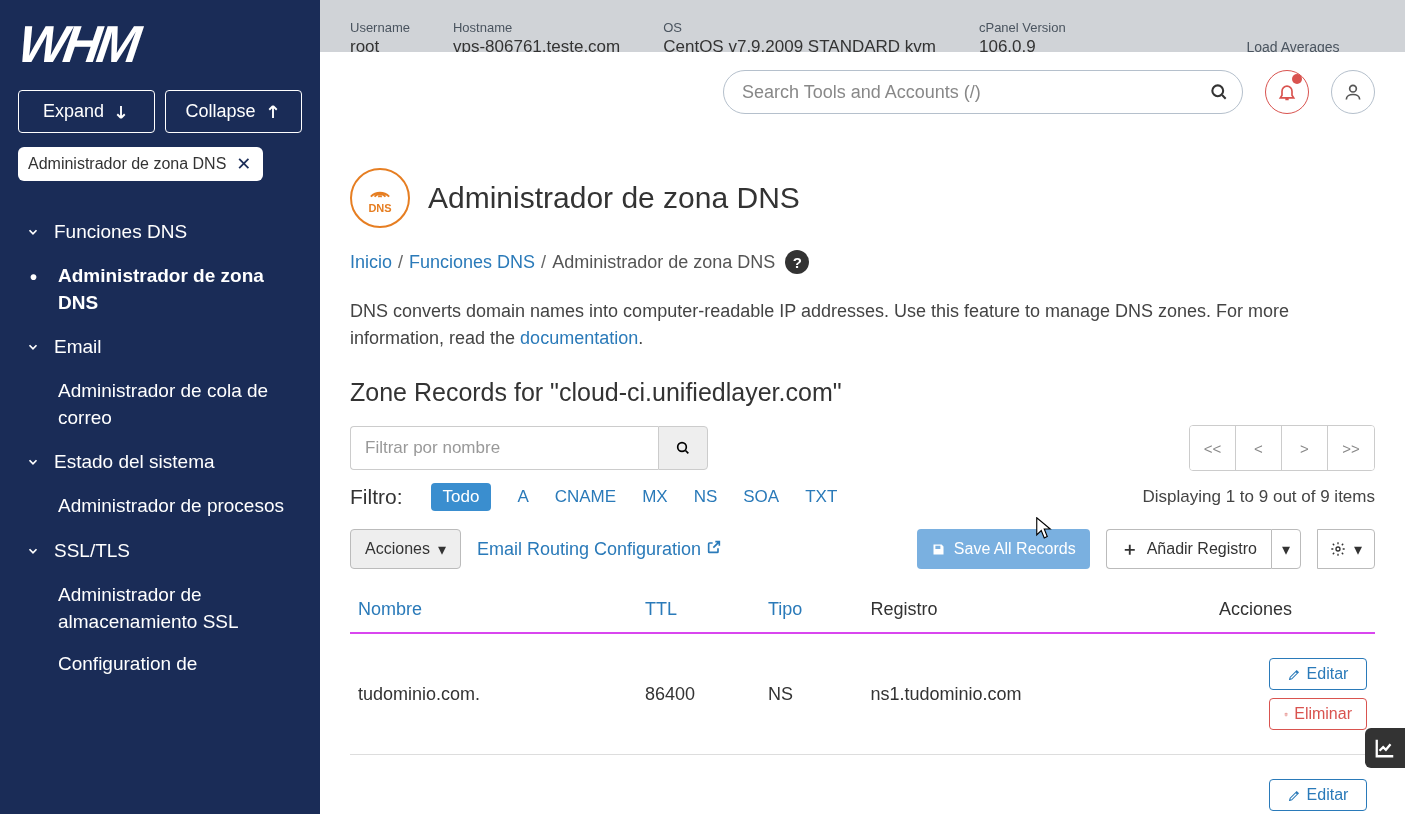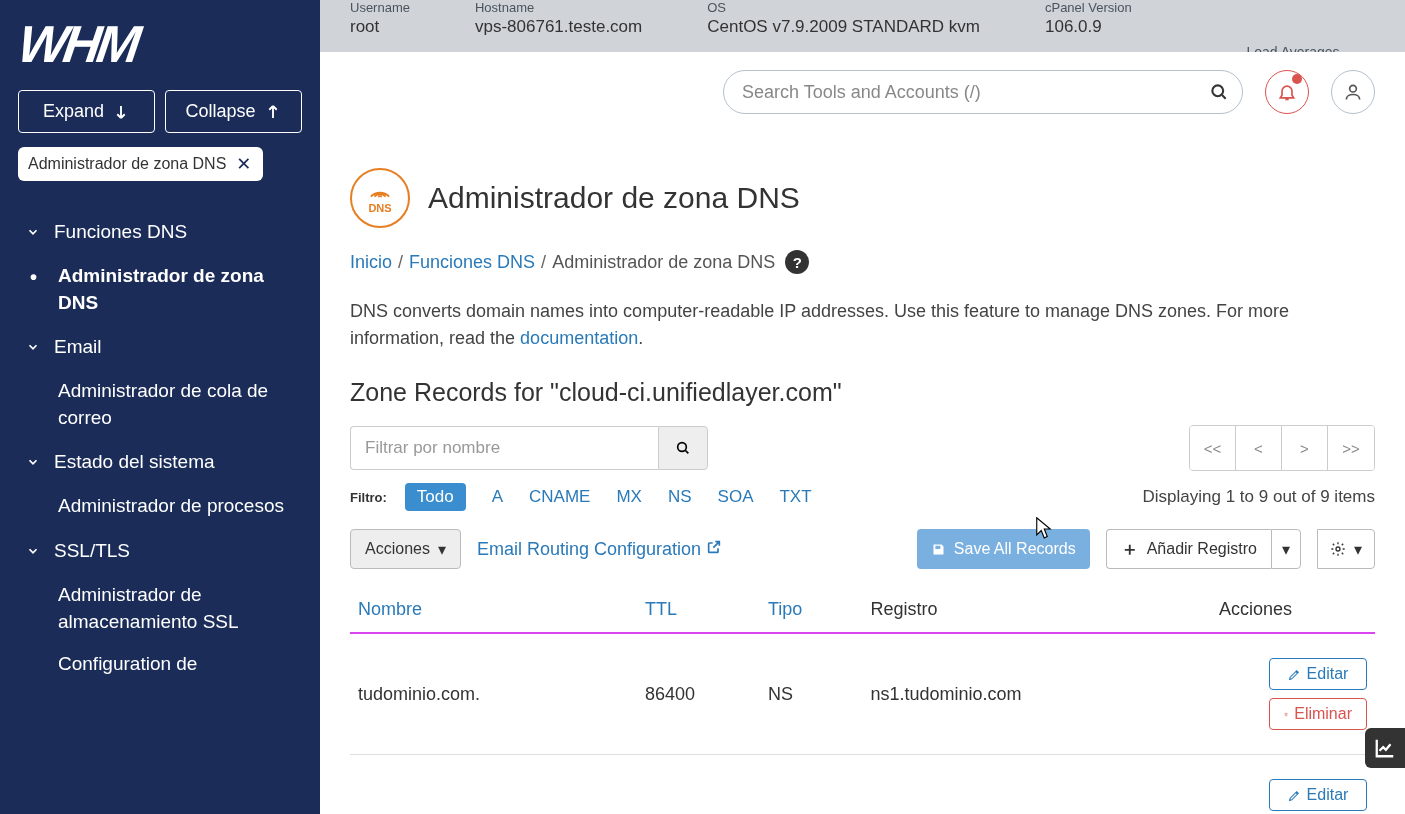--- a/index.html
+++ b/index.html
@@ -21,21 +21,21 @@
     .sidebar-nav::-webkit-scrollbar-track { background: transparent; }
     .sidebar-nav::-webkit-scrollbar-thumb { background: #d0d0d0; border-radius: 8px; border: 3px solid #1a2c57; }
     
     .nav-group-header { display: flex; align-items: center; gap: 14px; padding: 12px 26px; font-size: 19px; color: #fff; cursor: pointer; }
     .nav-group-header .chev { width: 14px; height: 14px; display: inline-flex; }
     .nav-item { padding: 8px 26px 8px 58px; font-size: 19px; color: #fff; cursor: pointer; line-height: 1.4; }
     .nav-item.active { font-weight: 600; position: relative; }
     .nav-item.active::before { content: "•"; position: absolute; left: 30px; font-size: 20px; }
     
     
-    .topbar { position: absolute; left: 320px; right: 0; top: 0; height: 77px; background: #d0d3d7; display: flex; padding: 0 30px; gap: 65px; }
+    .topbar { position: absolute; left: 320px; right: 0; top: 0; height: 77px; background: #d0d3d7; display: flex; align-items: center; padding: 0 30px; gap: 43px; }
     .stat { display: flex; flex-direction: column; gap: 2px; }
     .stat-label { font-size: 13px; color: #4a545f; }
     .stat-value { font-size: 17px; color: #333; }
     .load-avg { margin-left: auto; text-align: center; margin-top: 44px; }
     .load-avg-label { font-size: 14px; color: #4a545f; margin-bottom: 6px; }
     .load-avg-values { font-size: 18px; letter-spacing: 20px; color: #555; }
     
     
     .headerbar { position: absolute; left: 320px; right: 0; top: 52px; height: 80px; background: #fff; display: flex; align-items: center; padding: 0 30px; justify-content: flex-end; gap: 22px; }
     .search-wrap { width: 520px; position: relative; }
@@ -68,21 +68,21 @@
     .filter-bar { display: flex; align-items: center; gap: 0; margin-bottom: 12px; }
     .filter-input-wrap { display: flex; }
     .filter-input { height: 44px; width: 308px; border: 1px solid #ccc; border-right: none; border-radius: 4px 0 0 4px; padding: 0 14px; font-size: 17px; }
     .filter-input::placeholder { color: #999; }
     .filter-search-btn { height: 44px; width: 50px; border: 1px solid #ccc; border-radius: 0 4px 4px 0; background: #eee; cursor: pointer; display: flex; align-items: center; justify-content: center; font-size: 16px; }
     .pager { margin-left: auto; display: flex; border: 1px solid #ccc; border-radius: 4px; overflow: hidden; }
     .pager-btn { width: 46px; height: 44px; background: #fff; border: none; border-right: 1px solid #ccc; cursor: pointer; font-size: 15px; color: #888; }
     .pager-btn:last-child { border-right: none; }
     
     .filter-row2 { display: flex; align-items: center; margin-bottom: 18px; }
-    .filter-label { font-size: 13px; font-weight: 700; margin-right: 18px; }
+    .filter-label { font-size: 21px; font-weight: 400; margin-right: 28px; }
     .filter-pills { display: flex; gap: 26px; align-items: center; }
     .filter-pill { color: #2a7ab9; font-size: 17px; cursor: pointer; text-decoration: none; }
     .filter-pill.active { background: #3a8ecf; color: #fff; padding: 4px 12px; border-radius: 4px; }
     .displaying-text { margin-left: auto; font-size: 17px; color: #444; }
     
     .action-bar { display: flex; align-items: center; margin-bottom: 18px; gap: 16px; }
     .btn { height: 40px; padding: 0 14px; border-radius: 4px; font-size: 16px; cursor: pointer; display: inline-flex; align-items: center; gap: 8px; border: 1px solid transparent; }
     .btn-default { background: #eee; border-color: #bbb; color: #333; }
     .btn-link { color: #2a7ab9; background: none; border: none; font-size: 18px; }
     .btn-primary-muted { background: #7ab0e0; color: #fff; border: none; }

